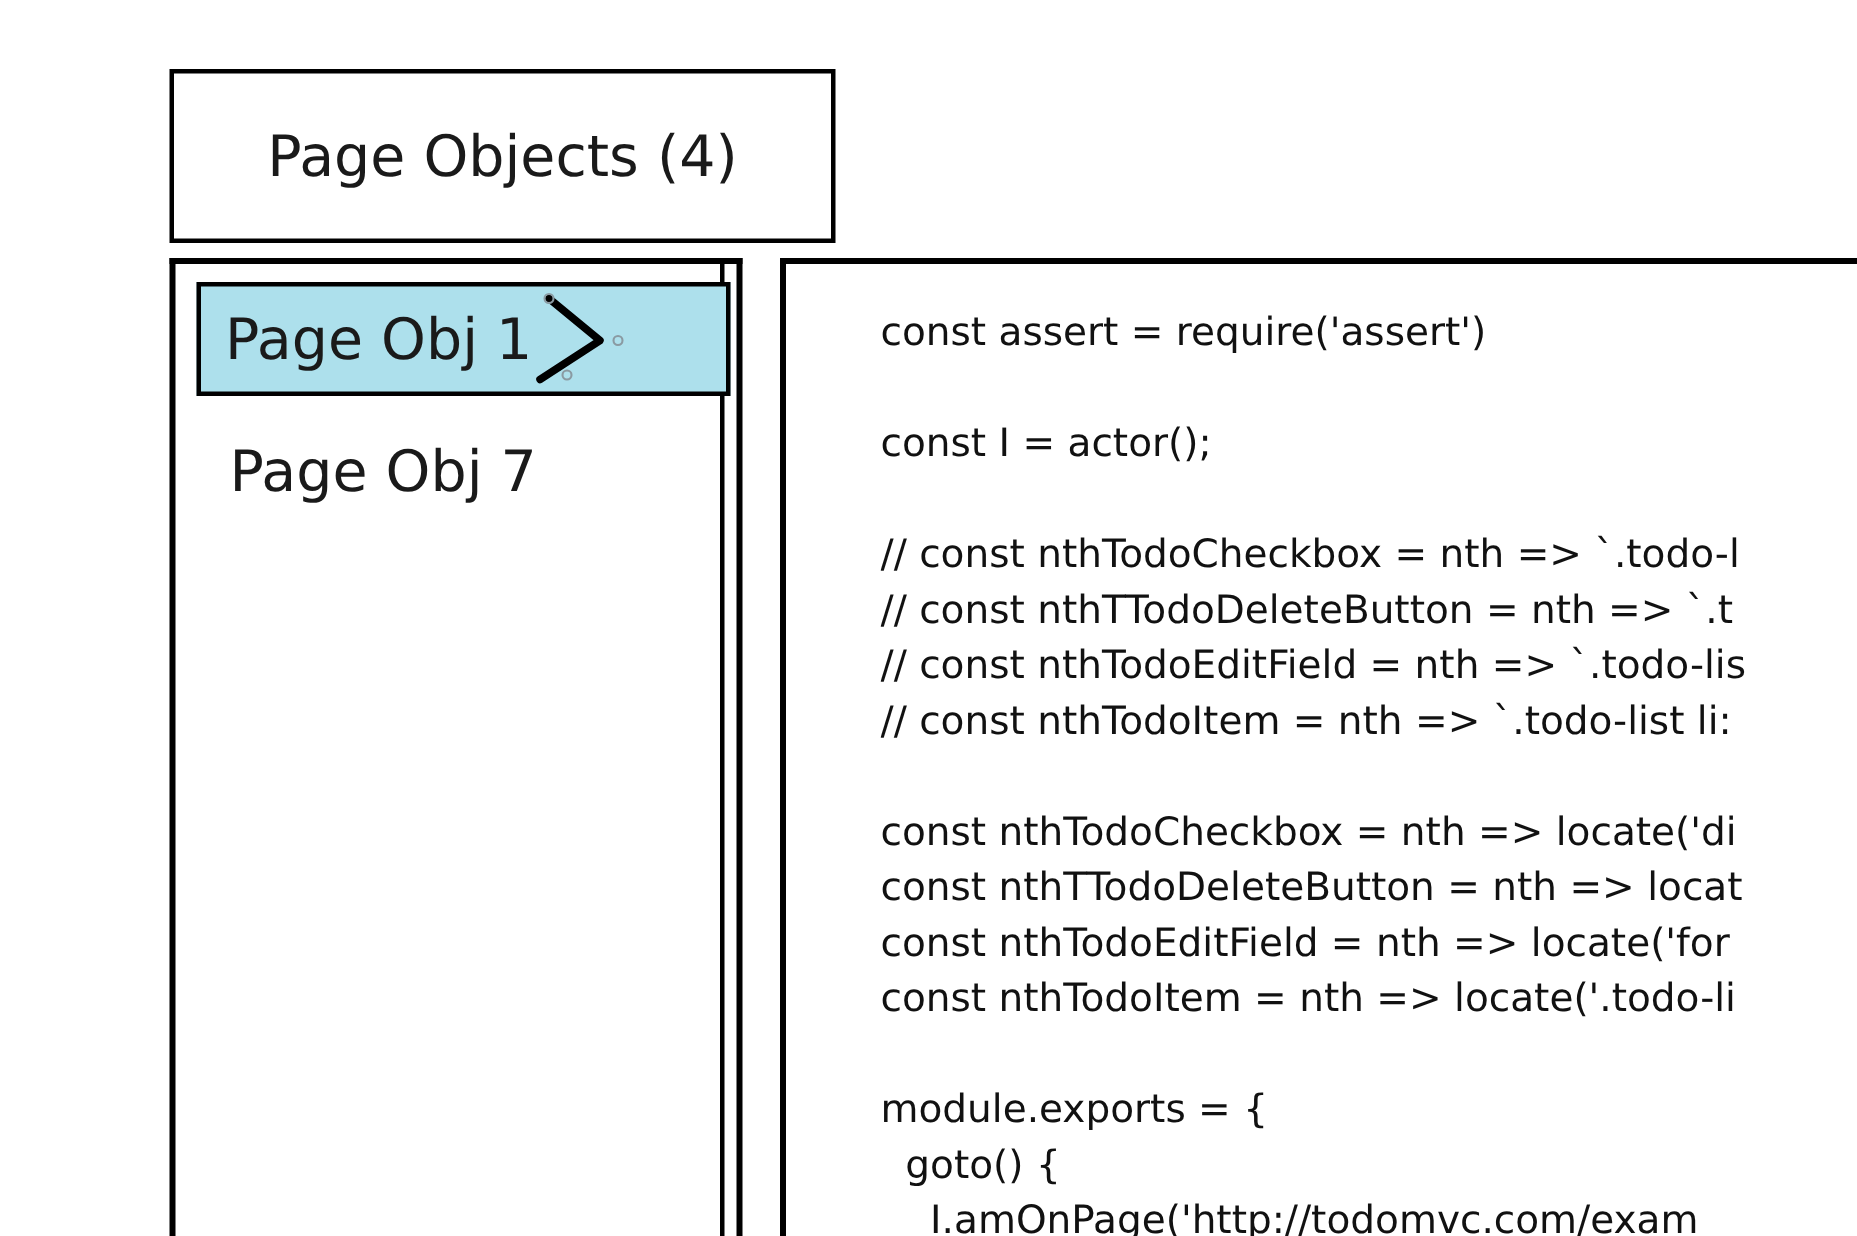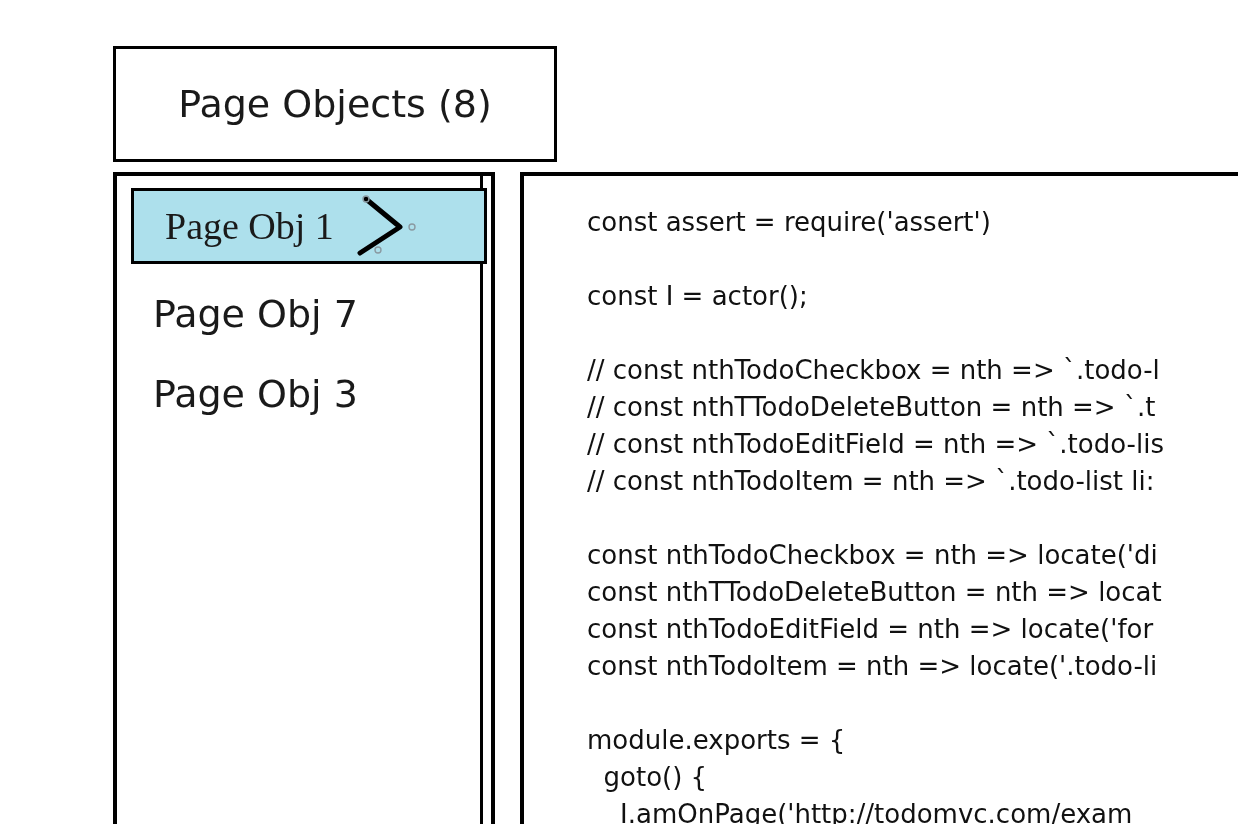--- a/index.html
+++ b/index.html
@@ -76,22 +76,21 @@
     line-height: 1;
     color: #1a1a1a;
     white-space: nowrap;
     padding-left: 22px;
   }
   .list-item.selected {
     background: #ade0ec;
     border: 3px solid #000000;
   }
   .list-item.selected .li-label {
-    padding-left: 31px;
-    font-family: Liberation Serif, serif;
+    padding-left: 16px;
   }
 
   #item-0 { top: 12px; }
   #item-1 { top: 100px; }
   #item-2 { top: 180px; }
 
   
   .chevron-mark {
     position: absolute;
     right: 58px;
@@ -132,21 +131,21 @@
   .code-line {
     height: 37px;
     white-space: pre;
   }
   .code-line.blank { height: 37px; }
 </style>
 </head>
 <body>
 
 <div id="header-box">
-  <span id="header-title">Page Objects (8)</span>
+  <span id="header-title">Page Objects (4)</span>
 </div>
 
 <div id="list-panel">
   <div id="list-panel-inner">
 
     <div class="list-item selected" id="item-0">
       <span class="li-label">Page Obj 1</span>
       <span class="chevron-mark">
         <svg width="70" height="66" viewBox="0 0 70 66" xmlns="http://www.w3.org/2000/svg">
           <path d="M10 6 L44 34 L4 60" fill="none" stroke="#000000" stroke-width="5" stroke-linecap="round" stroke-linejoin="round"></path>
@@ -154,22 +153,19 @@
           <circle cx="56" cy="34" r="3" fill="none" stroke="#8a9aa2" stroke-width="1.4"></circle>
           <circle cx="22" cy="57" r="3" fill="none" stroke="#8a9aa2" stroke-width="1.4"></circle>
         </svg>
       </span>
     </div>
 
     <div class="list-item" id="item-1">
       <span class="li-label">Page Obj 7</span>
     </div>
 
-    <div class="list-item" id="item-2">
-      <span class="li-label">Page Obj 3</span>
-    </div>
 
   </div>
 </div>
 
 <div id="code-panel">
   <div id="code-body"><div class="code-line">const assert = require('assert')</div><div class="code-line blank">&nbsp;</div><div class="code-line">const I = actor();</div><div class="code-line blank">&nbsp;</div><div class="code-line">// const nthTodoCheckbox = nth =&gt; `.todo-l</div><div class="code-line">// const nthTTodoDeleteButton = nth =&gt; `.t</div><div class="code-line">// const nthTodoEditField = nth =&gt; `.todo-lis</div><div class="code-line">// const nthTodoItem = nth =&gt; `.todo-list li:</div><div class="code-line blank">&nbsp;</div><div class="code-line">const nthTodoCheckbox = nth =&gt; locate('di</div><div class="code-line">const nthTTodoDeleteButton = nth =&gt; locat</div><div class="code-line">const nthTodoEditField = nth =&gt; locate('for</div><div class="code-line">const nthTodoItem = nth =&gt; locate('.todo-li</div><div class="code-line blank">&nbsp;</div><div class="code-line">module.exports = {</div><div class="code-line">  goto() {</div><div class="code-line">    I.amOnPage('http://todomvc.com/exam</div></div>
 </div>
 
 </body></html>

